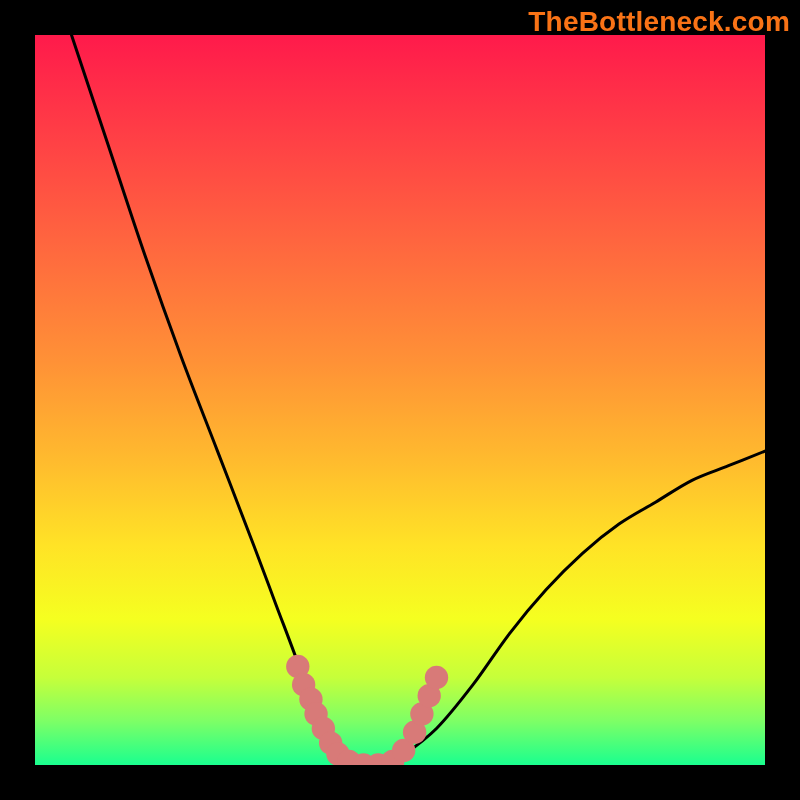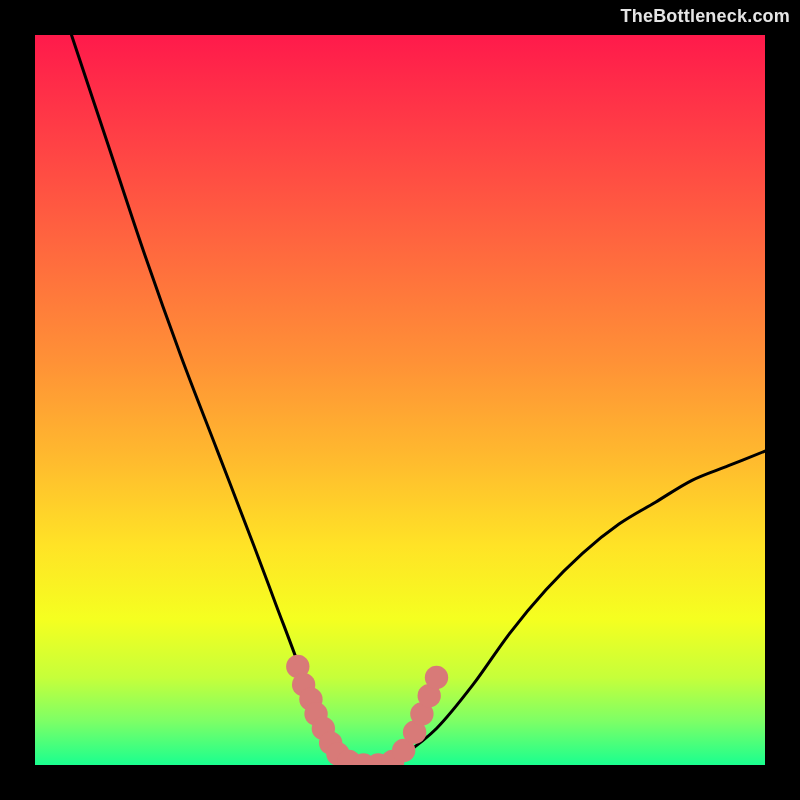--- a/index.html
+++ b/index.html
@@ -13,22 +13,22 @@
   .container {
     width: 800px;
     height: 800px;
     background: #000;
     position: relative;
   }
   .watermark {
     position: absolute;
     top: 6px;
     right: 10px;
-    color: #e5e5e5;
-    font-size: 18px;
+    color: #f97316;
+    font-size: 28px;
     font-weight: bold;
     z-index: 10;
     letter-spacing: 0.2px;
   }
   .plot-area {
     position: absolute;
     left: 35px;
     top: 35px;
     width: 730px;
     height: 730px;

